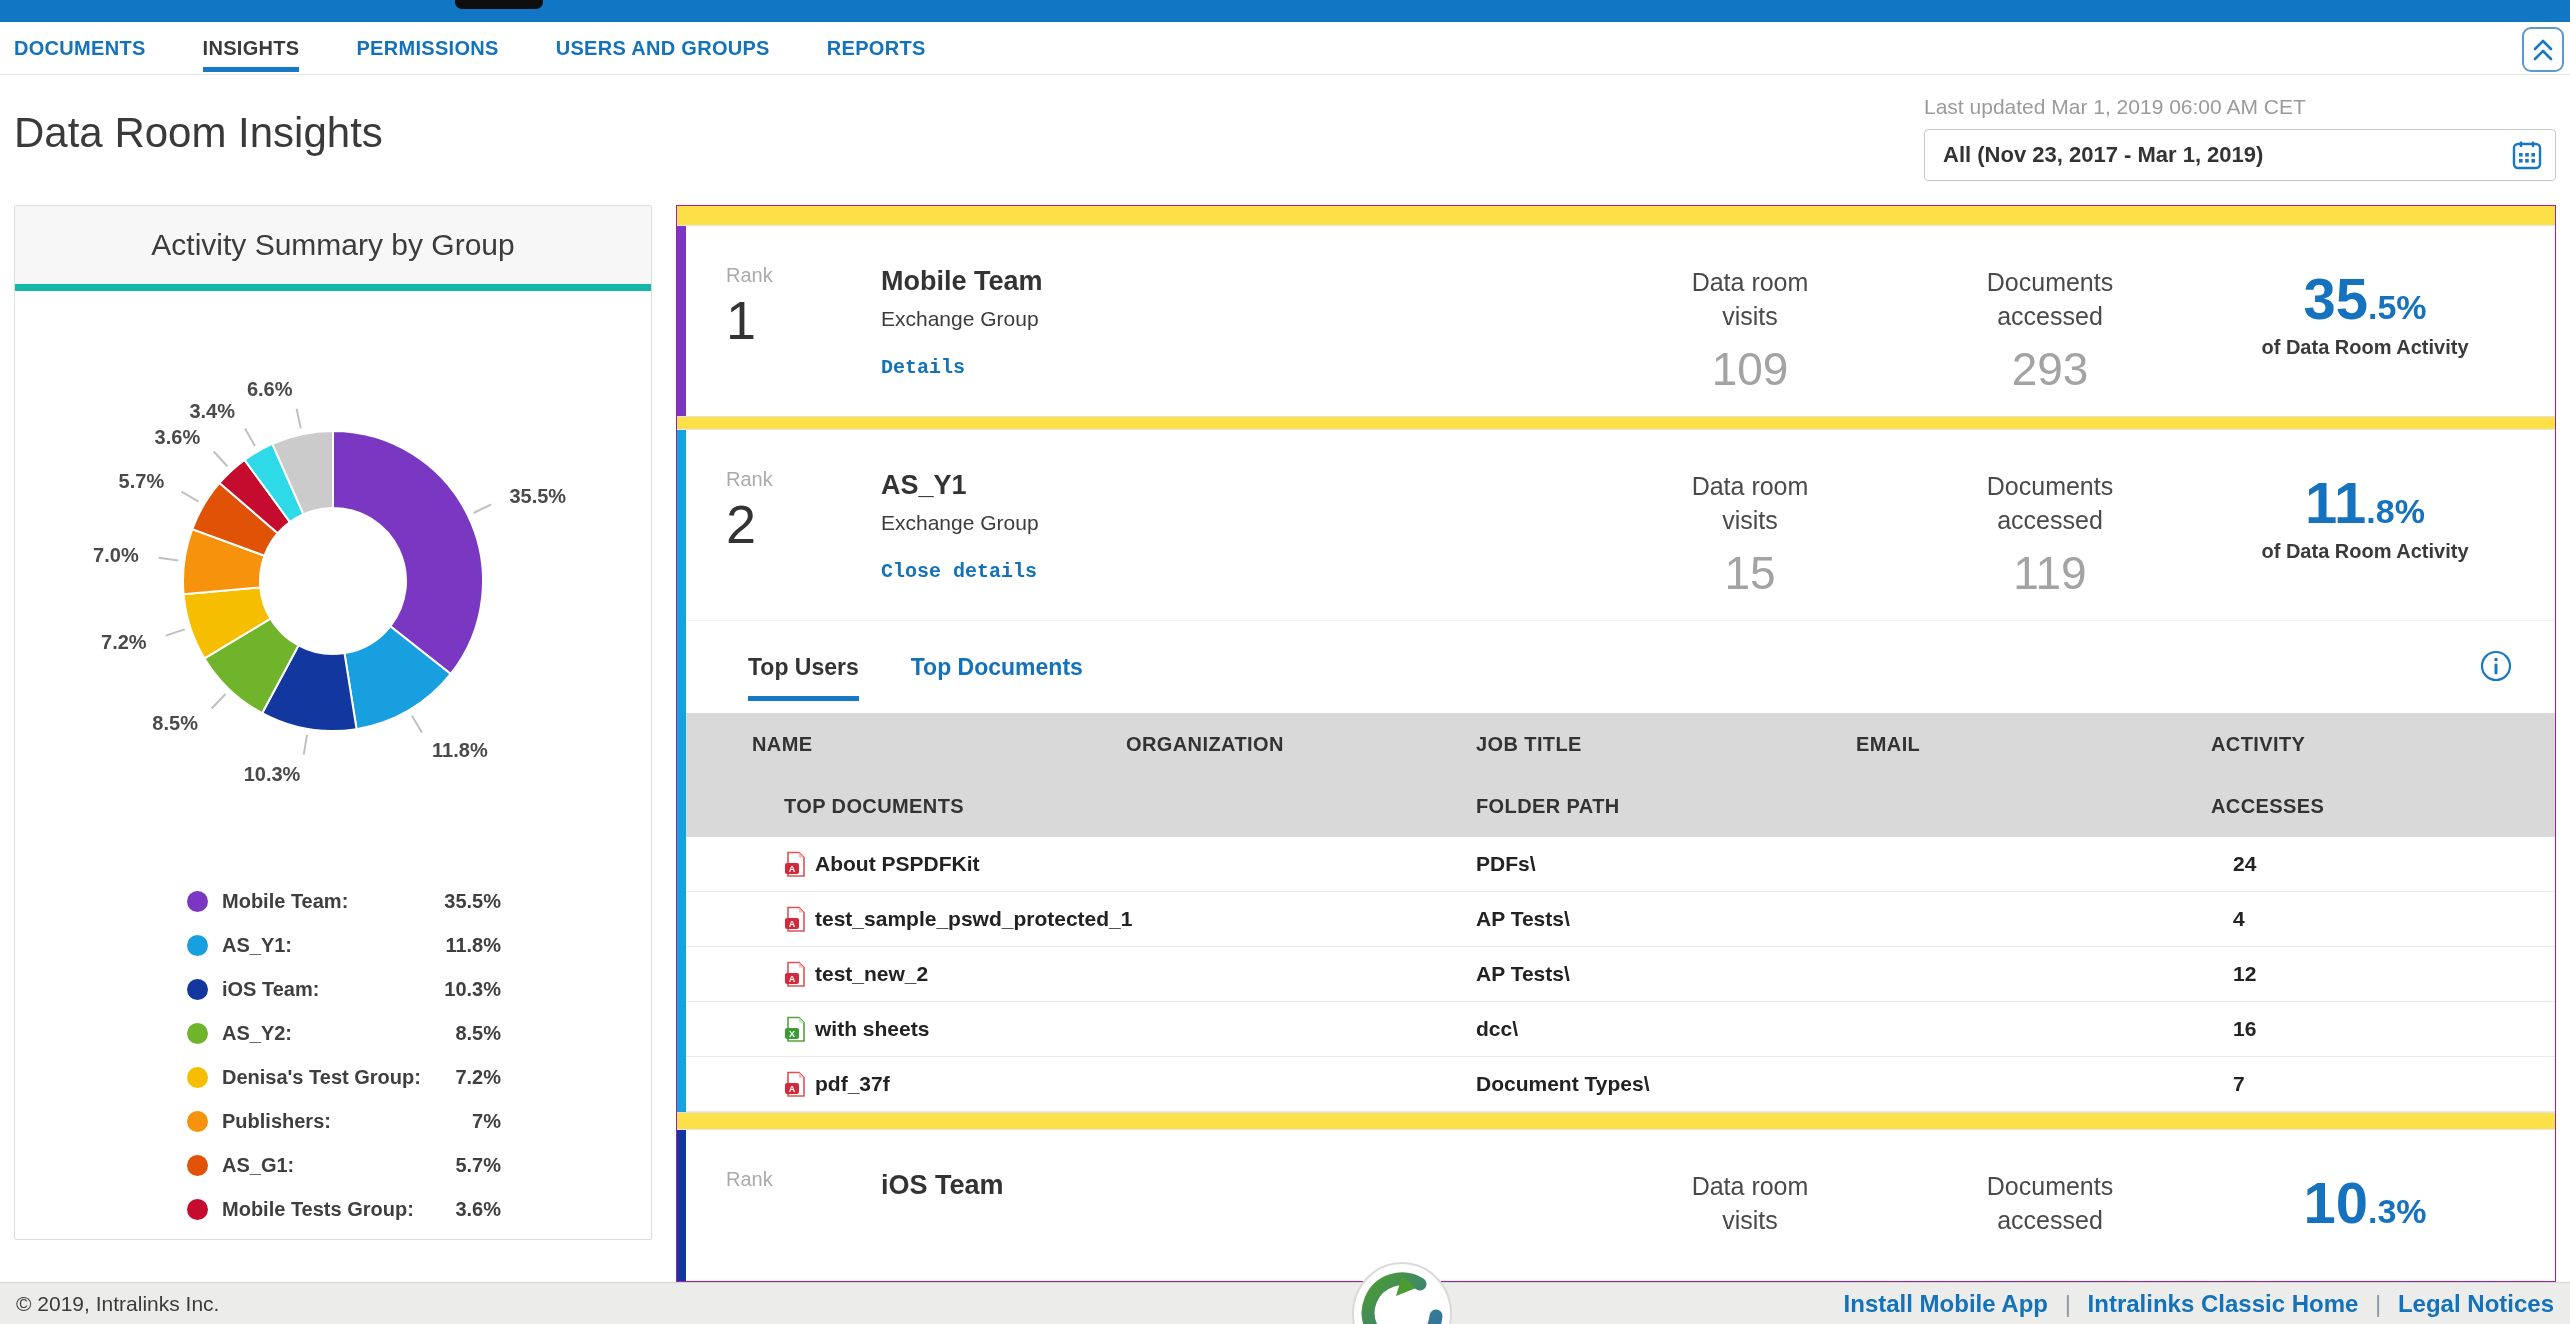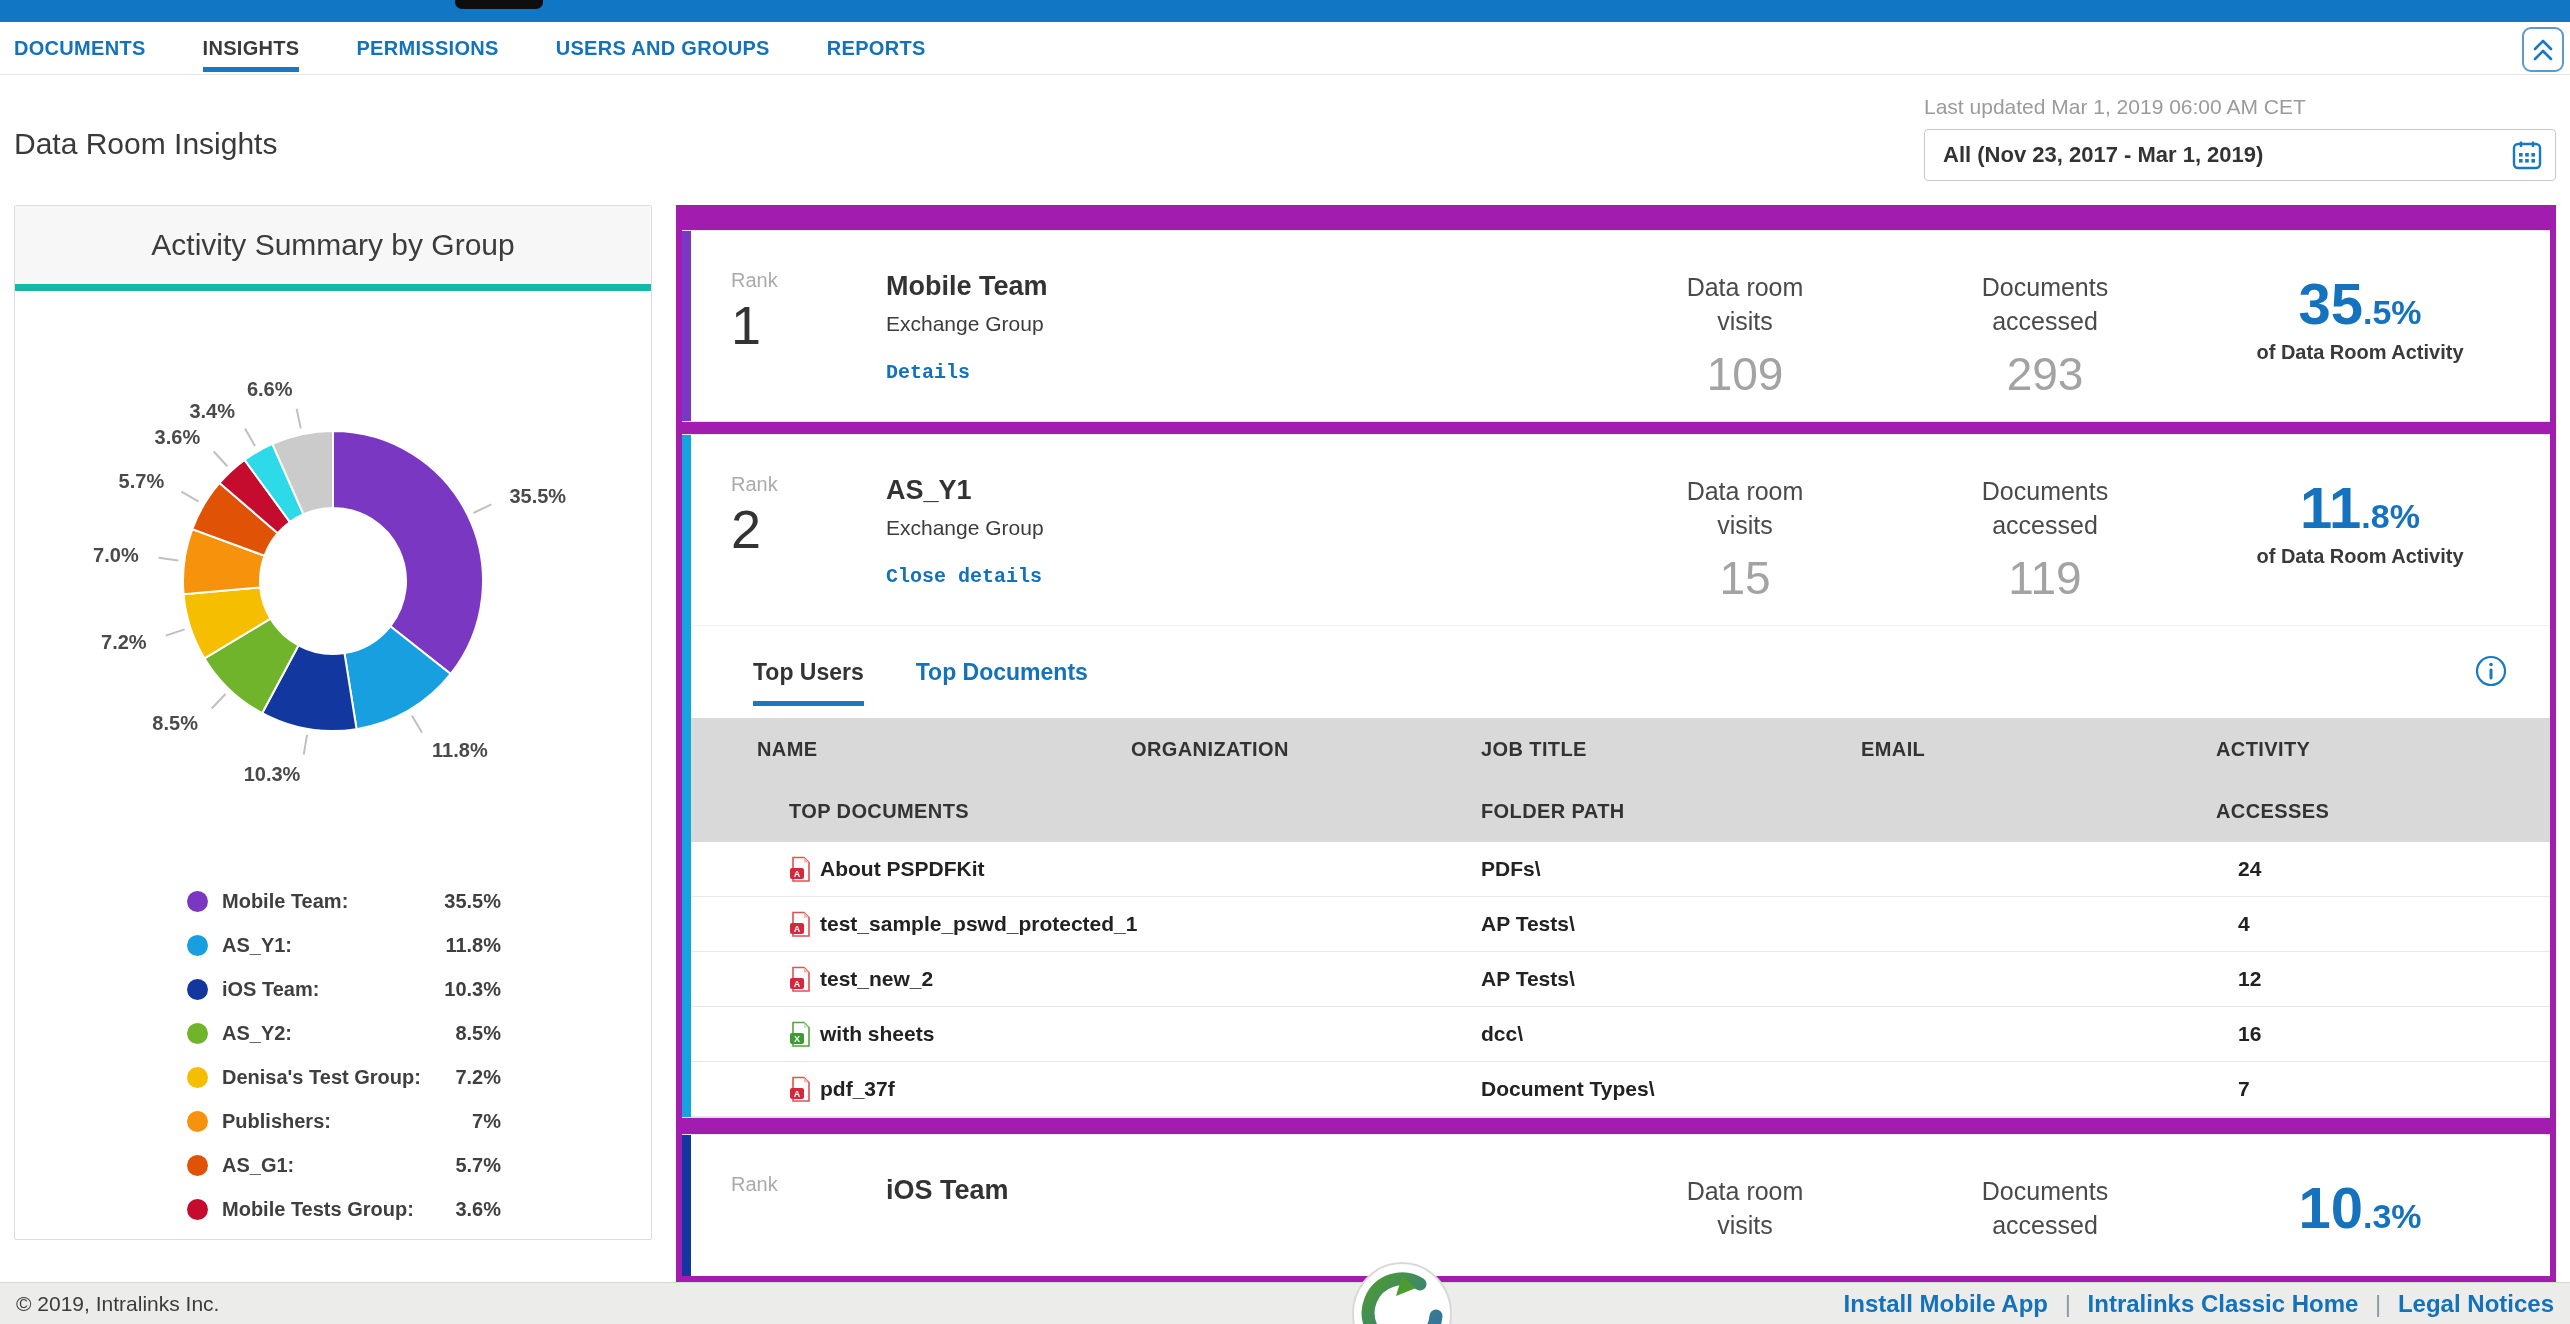--- a/index.html
+++ b/index.html
@@ -19,21 +19,21 @@
             display:flex; align-items:center; padding-left:14px; position:relative; }
   .nav-tab { font-size:20px; font-weight:bold; color:#1372B9; margin-right:57px;
              letter-spacing:.3px; position:relative; height:100%; display:flex; align-items:center; cursor:pointer; }
   .nav-tab.active { color:#3a3a3a; }
   .nav-tab.active::after { content:""; position:absolute; left:0; right:0; bottom:2px; height:5px; background:#1779C4; }
   .collapse-btn { position:absolute; right:6px; top:5px; width:42px; height:45px;
                   border:2px solid #5b9ad0; border-radius:9px; background:#fff;
                   display:flex; align-items:center; justify-content:center; cursor:pointer; }
   
   .page-header { display:flex; justify-content:space-between; align-items:flex-start; padding:20px 14px 0; height:112px; }
-  .page-title { font-size:30px; font-weight:400; color:#3a3a3a; margin-top:32px; }
+  .page-title { font-size:42px; font-weight:400; color:#3a3a3a; margin-top:14px; }
   .header-right { width:632px; }
   .last-updated { font-size:21px; color:#9b9b9b; margin-bottom:10px; }
   .date-select { height:52px; border:1px solid #c9c9c9; border-radius:4px; background:#fff;
                  display:flex; align-items:center; justify-content:space-between;
                  padding:0 12px 0 18px; cursor:pointer;gap:21px; }
   .date-select span { font-size:22px; font-weight:bold; color:#333; }
   
   .content { display:flex; padding:0 14px; height:1095px; overflow:hidden; }
   
   .left-panel { width:638px; flex:0 0 638px; margin-top:18px; height:1035px;
@@ -41,21 +41,21 @@
   .panel-header { height:85px; background:#f7f7f7; border-bottom:7px solid #14b8a6;
                   display:flex; align-items:center; justify-content:center;
                   font-size:30px; color:#3c3c3c; }
   .legend { list-style:none; margin:24px 150px 0 172px; }
   .legend-item { display:flex; align-items:center; height:44px; font-size:20px; color:#3f3f3f; }
   .legend-dot { width:21px; height:21px; border-radius:50%; margin-right:14px; flex:0 0 21px; }
   .legend-label { flex:1; font-weight:bold; }
   .legend-value { font-weight:bold; }
   
   .right-panel { flex:1; margin-left:24px; margin-top:18px; height:1077px;
-                 background:#a21caf; border:6px solid #a21caf; padding:19px 0 0 0; overflow:hidden; }
+                 background:#fde047; border:1px solid #a21caf; padding:19px 0 0 0; overflow:hidden; }
   .card { display:flex; background:#fff; border-top:1px solid #e7e7e7; border-bottom:1px solid #e0e0e0; }
   .card-bar { width:9px; flex:0 0 9px; }
   .card-main { flex:1; min-width:0; }
   .card + .card { margin-top:12px; }
   #card-2 { margin-top:12px; }
   #card-3 { margin-top:16px; height:240px; }
   .rank-row { display:flex; padding:38px 25px 0 40px; height:190px; }
   .rank-box { width:155px; flex:0 0 155px; }
   .rank-label { font-size:20px; color:#ababab; }
   .rank-num { font-size:54px; color:#333; margin-top:6px; line-height:1; }

